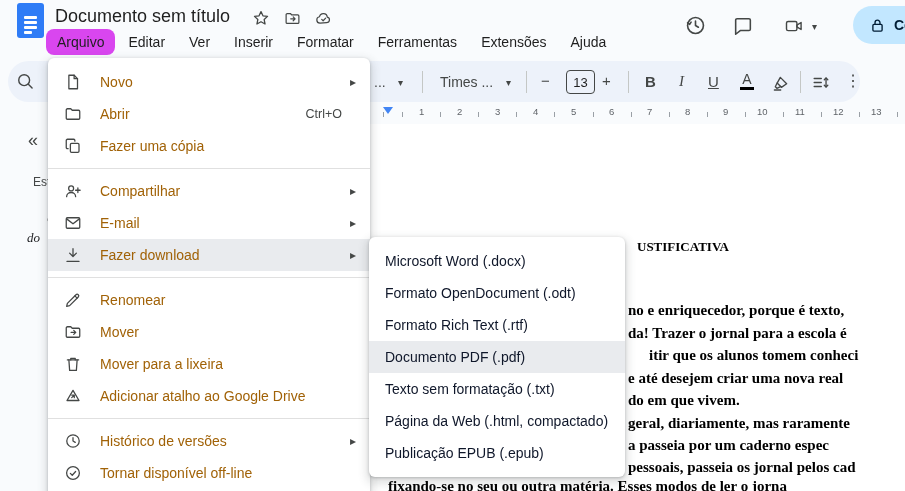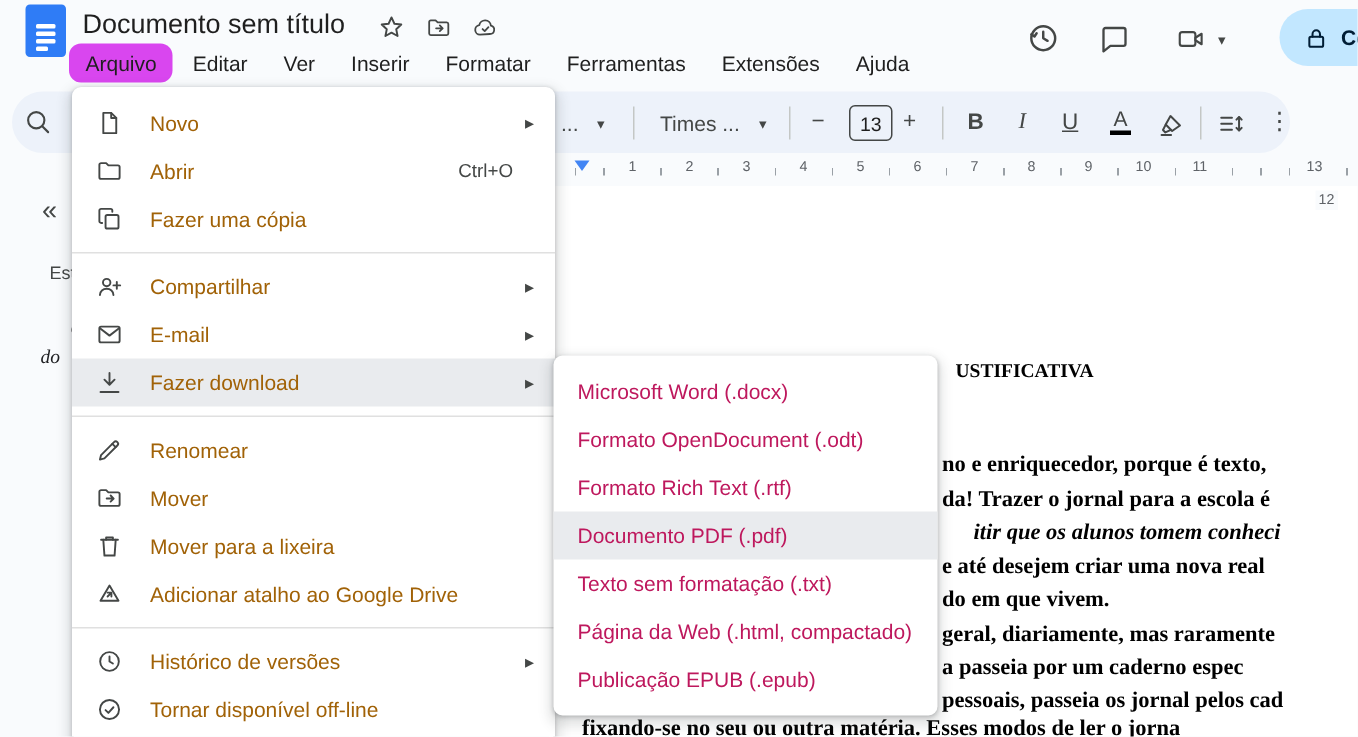--- a/index.html
+++ b/index.html
@@ -77,31 +77,31 @@
   }
   .file-menu{left:48px;top:58px;width:322px;}
   .submenu{left:369px;top:237px;width:256px;}
   .mi{height:32px;display:flex;align-items:center;padding:0 14px 0 16px;position:relative;}
   .mi.hl{background:#e9ebee;}
   .mic{width:18px;height:18px;margin-right:18px;flex:0 0 18px;}
   .mil{font-size:14px;color:#a16207;white-space:nowrap;}
   .msc{margin-left:auto;font-size:12.5px;color:#444746;padding-right:14px;}
   .marrow{margin-left:auto;font-size:12px;color:#444746;}
   .mdiv{height:1px;background:#e0e0e0;margin:6px 0;}
-  .smi{height:32px;display:flex;align-items:center;padding:0 16px;font-size:14px;color:#be185d;white-space:nowrap;}
+  .smi{height:32px;display:flex;align-items:center;padding:0 16px;font-size:14px;color:#0f172a;white-space:nowrap;}
   .smi.hl{background:#e9ebee;}
 </style>
 </head>
 <body>
 
 <div class="abs page"></div>
 <div class="doc-line doc-title-line" style="left:637px;top:239px;">USTIFICATIVA</div>
 <div class="doc-line" style="left:628px;top:302px;">no e enriquecedor, porque é texto,</div>
 <div class="doc-line" style="left:628px;top:325px;">da! Trazer o jornal para a escola é</div>
-<div class="doc-line" style="left:649px;top:347px;font-style:italic;">itir que os alunos tomem conheci</div>
+<div class="doc-line" style="left:649px;top:347px;">itir que os alunos tomem conheci</div>
 <div class="doc-line" style="left:628px;top:370px;">e até desejem criar uma nova real</div>
 <div class="doc-line" style="left:628px;top:392px;text-align:center;">do em que vivem.</div>
 <div class="doc-line" style="left:628px;top:415px;">geral, diariamente, mas raramente</div>
 <div class="doc-line" style="left:628px;top:437px;">a passeia por um caderno espec</div>
 <div class="doc-line" style="left:628px;top:459px;">pessoais, passeia os jornal pelos cad</div>
 <div class="doc-line" style="left:388px;top:478px;">fixando-se no seu ou outra matéria. Esses modos de ler o jorna</div>
 
 <div class="abs logo">
   <div class="bar" style="top:13px;"></div>
     <div class="bar" style="top:18px;"></div>
@@ -215,21 +215,21 @@
 <span class="rn" style="left:455px;">2</span>
 <span class="rn" style="left:493px;">3</span>
 <span class="rn" style="left:531px;">4</span>
 <span class="rn" style="left:569px;">5</span>
 <span class="rn" style="left:607px;">6</span>
 <span class="rn" style="left:645px;">7</span>
 <span class="rn" style="left:683px;">8</span>
 <span class="rn" style="left:721px;">9</span>
 <span class="rn" style="left:755px;">10</span>
 <span class="rn" style="left:793px;">11</span>
-<span class="rn" style="left:877px;margin-top:22px;">12</span>
+<span class="rn" style="left:831px;">12</span>
 <span class="rn" style="left:869px;">13</span>
 <div class="abs ruler-marker"></div>
 
 <div class="abs collapse">«</div>
 <div class="abs est">Est</div>
 <div class="abs ofrag" style="left:27px;top:211px;margin-left:20px;">Os</div>
 <div class="abs ofrag" style="left:27px;top:230px;">do</div>
 
 <div class="abs menu file-menu">
   <div class="mi">

